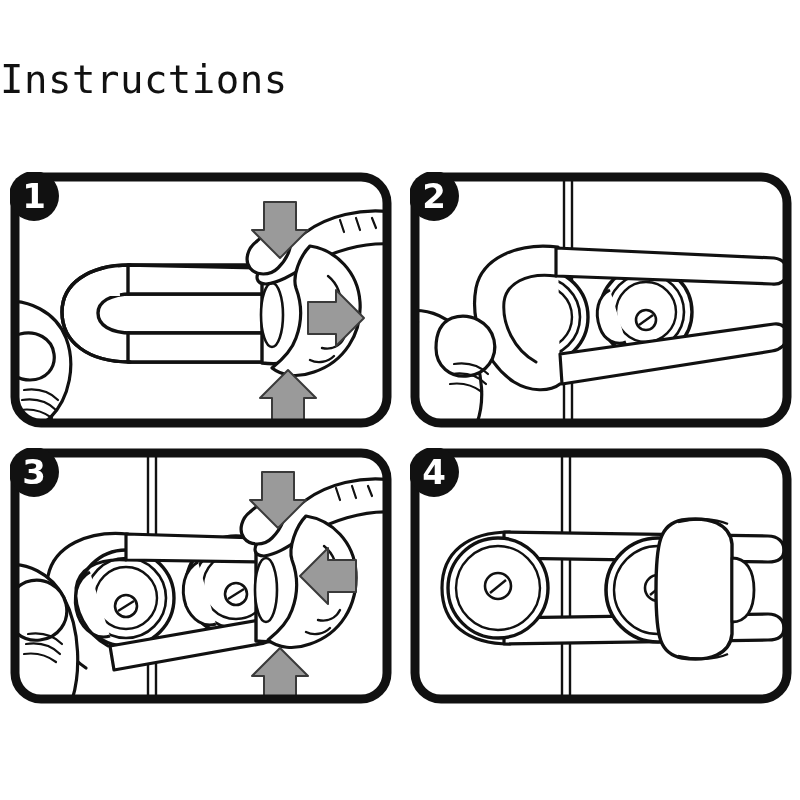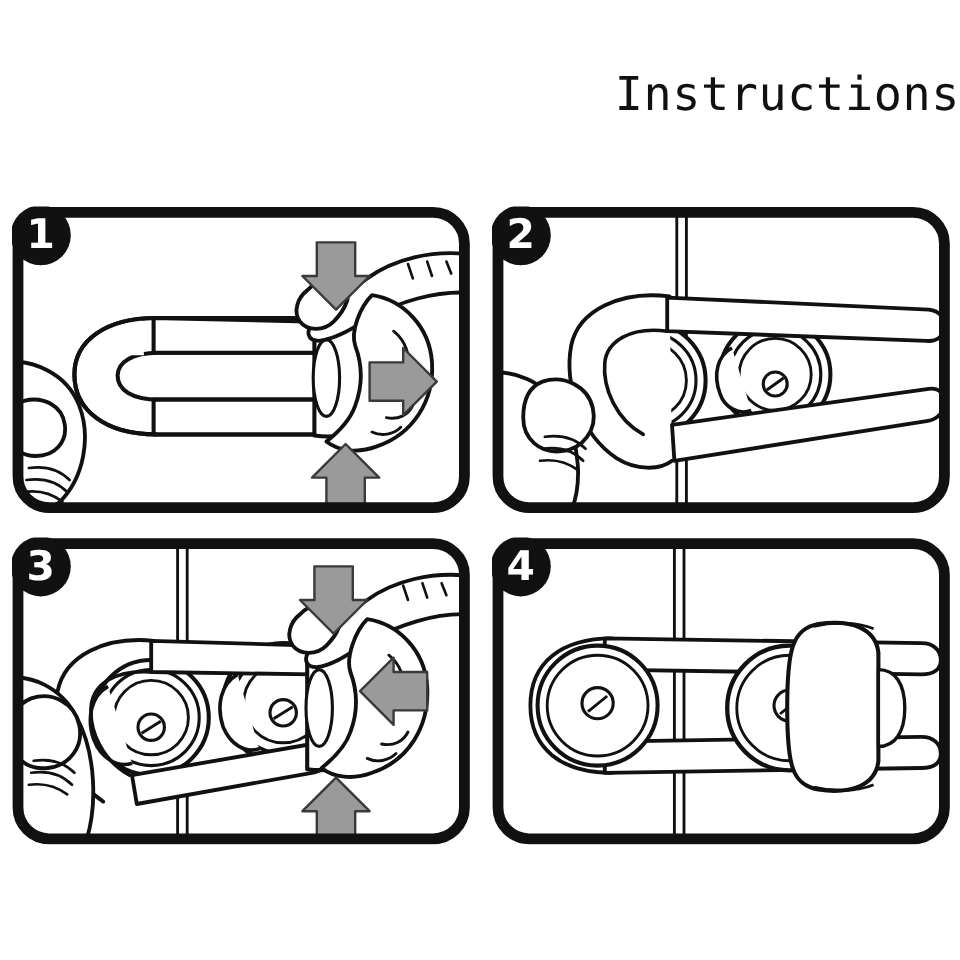--- a/index.html
+++ b/index.html
@@ -23,21 +23,21 @@
     height: 800px;
     background: #ffffff;
   }
 
   
   #page-title {
     position: absolute;
     left: 0;
     top: 58px;
     width: 800px;
-    text-align: right;
+    text-align: left;
     font-family: "DejaVu Sans Mono", "Liberation Mono", monospace;
     font-size: 39px;
     letter-spacing: 0.5px;
     color: #111111;
     font-weight: 400;
     line-height: 44px;
     white-space: pre;
   }
 
   

